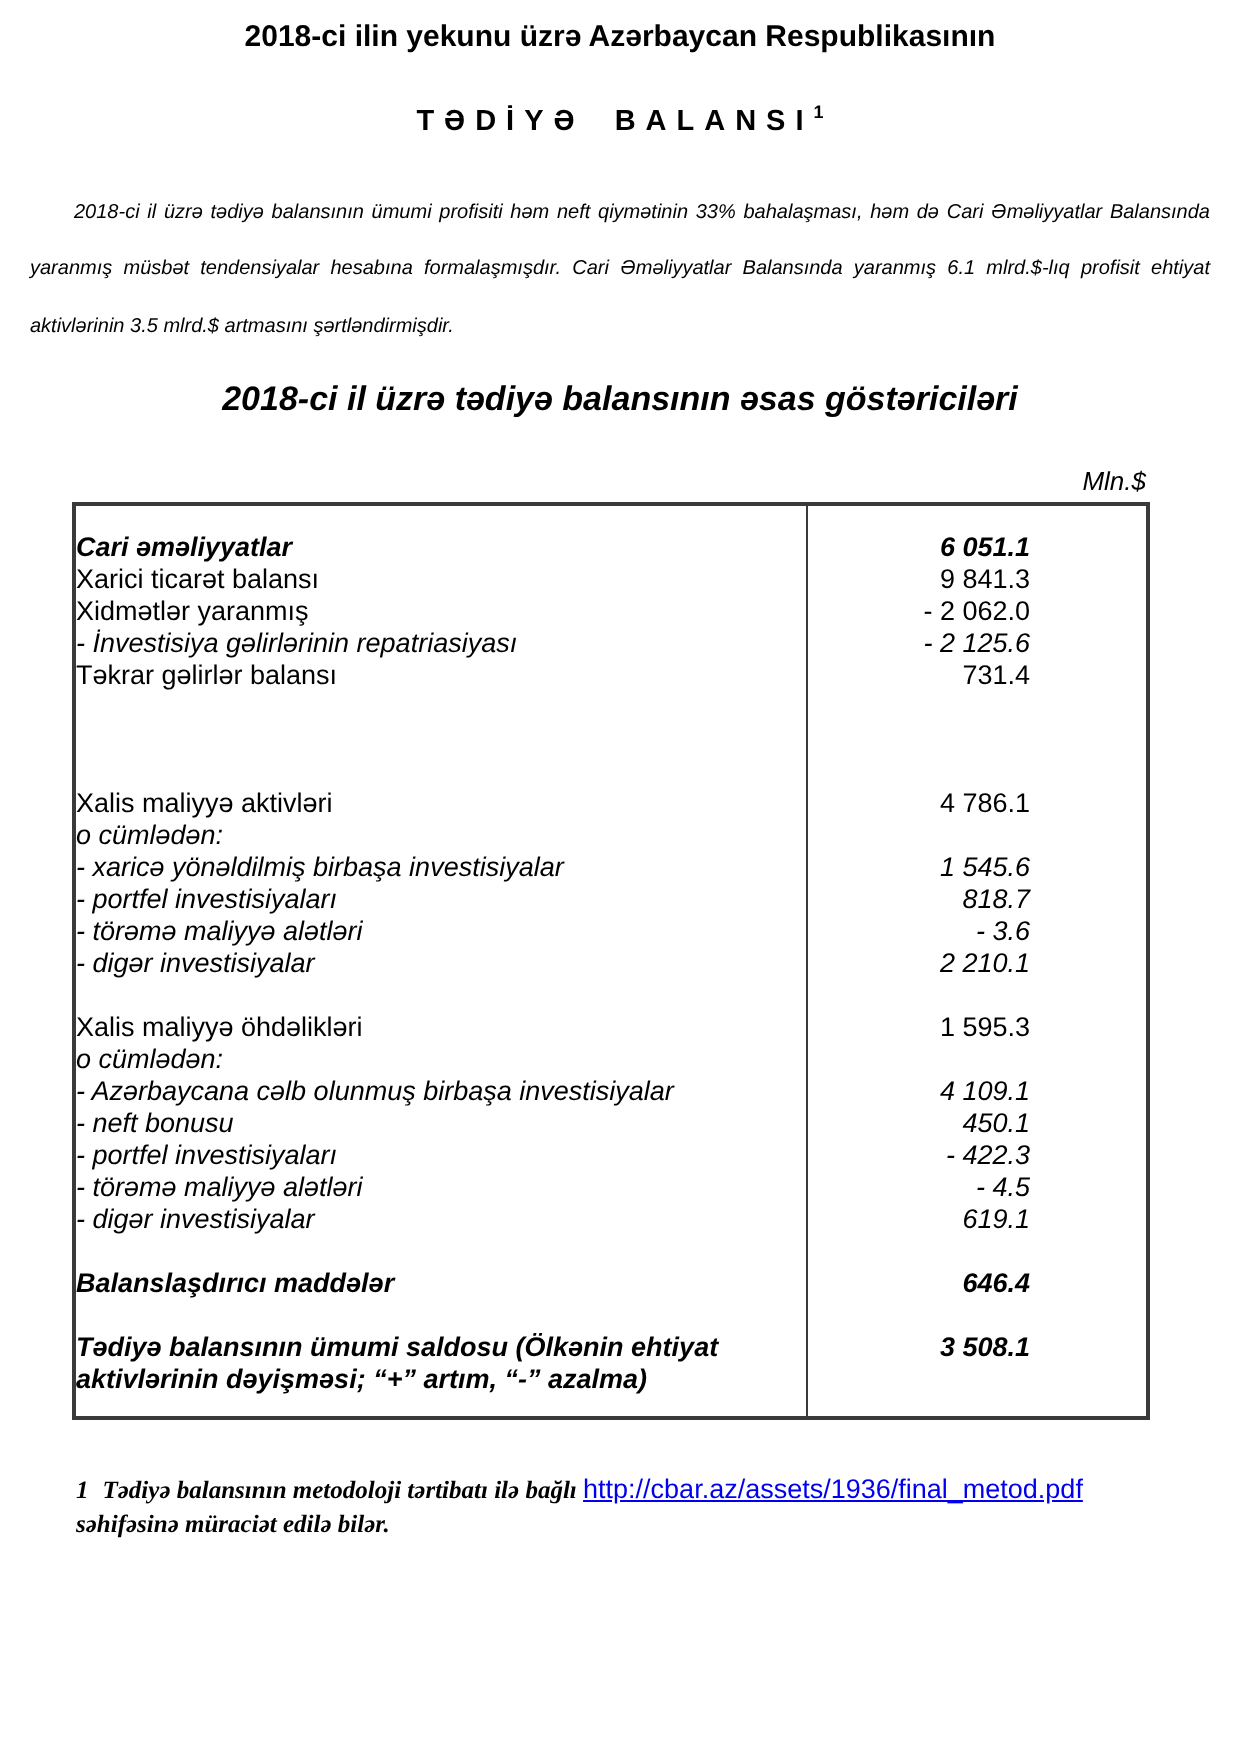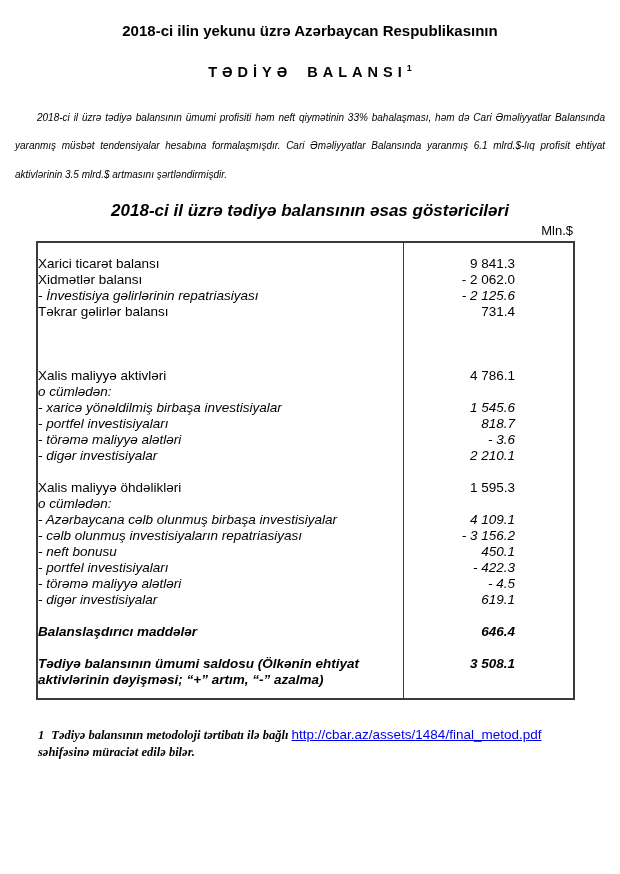--- a/index.html
+++ b/index.html
@@ -5,21 +5,21 @@
   html,body { margin:0; padding:0; }
   body {
     width:620px; height:874px;
     background:#ffffff; color:#000000;
     font-family:"Liberation Sans", sans-serif;
     overflow:hidden;
   }
   .page { position:relative; width:620px; height:874px; }
 
   .title1 {
-    padding-top:21px;
+    padding-top:9px;
     text-align:center;
     font-weight:bold;
     font-size:15px;
     line-height:19px;
   }
   .title2 {
     margin-top:19px;
     text-align:center;
     font-weight:bold;
     font-size:14.5px;
@@ -42,22 +42,23 @@
     margin-top:13px;
     text-align:center;
     font-weight:bold;
     font-style:italic;
     font-size:17px;
     line-height:17px;
   }
 
   .unit {
     width:537px;
-    margin:4px 0 2px 36px;
+    margin:25px 0 2px 36px;
     text-align:right;
+    font-style:italic;
     font-size:13px;
     line-height:16px;
   }
 
   table.bptable {
     margin-left:36px;
     width:537px;
     border-collapse:collapse;
     table-layout:fixed;
     border:2px solid #3a3a3a;
@@ -118,25 +119,29 @@
 
   <div class="intro">2018-ci il üzrə tədiyə balansının ümumi profisiti həm neft qiymətinin 33% bahalaşması, həm də Cari Əməliyyatlar Balansında yaranmış müsbət tendensiyalar hesabına formalaşmışdır. Cari Əməliyyatlar Balansında yaranmış 6.1 mlrd.$-lıq profisit ehtiyat aktivlərinin 3.5 mlrd.$ artmasını şərtləndirmişdir.</div>
 
   <div class="subtitle">2018-ci il üzrə tədiyə balansının əsas göstəriciləri</div>
 
   <div class="unit">Mln.$</div>
 
   <table class="bptable">
     <tbody>
         <tr>
+          <td class="lbl bold ind0">Cari əməliyyatlar</td>
+          <td class="val bold">6 051.1</td>
+        </tr>
+        <tr>
           <td class="lbl  ind1">Xarici ticarət balansı</td>
           <td class="val ">9 841.3</td>
         </tr>
         <tr>
-          <td class="lbl  ind1">Xidmətlər balansı</td>
+          <td class="lbl  ind1">Xidmətlər yaranmış</td>
           <td class="val ">- 2 062.0</td>
         </tr>
         <tr>
           <td class="lbl italic ind2">- İnvestisiya gəlirlərinin repatriasiyası</td>
           <td class="val italic">- 2 125.6</td>
         </tr>
         <tr>
           <td class="lbl  ind1">Təkrar gəlirlər balansı</td>
           <td class="val ">731.4</td>
         </tr>
@@ -186,24 +191,20 @@
         </tr>
         <tr>
           <td class="lbl italic ind3">o cümlədən:</td>
           <td class="val italic"></td>
         </tr>
         <tr>
           <td class="lbl italic ind2">- Azərbaycana cəlb olunmuş birbaşa investisiyalar</td>
           <td class="val italic">4 109.1</td>
         </tr>
         <tr>
-          <td class="lbl italic ind2">- cəlb olunmuş investisiyaların repatriasiyası</td>
-          <td class="val italic">- 3 156.2</td>
-        </tr>
-        <tr>
           <td class="lbl italic ind2">- neft bonusu</td>
           <td class="val italic">450.1</td>
         </tr>
         <tr>
           <td class="lbl italic ind2">- portfel investisiyaları</td>
           <td class="val italic">- 422.3</td>
         </tr>
         <tr>
           <td class="lbl italic ind2">- törəmə maliyyə alətləri</td>
           <td class="val italic">- 4.5</td>
@@ -227,17 +228,17 @@
         <tr>
           <td class="lbl bold ind0">Tədiyə balansının ümumi saldosu (Ölkənin ehtiyat aktivlərinin dəyişməsi;  “+” artım, “-” azalma)</td>
           <td class="val bold">3 508.1</td>
         </tr>
       </tbody>
   </table>
 
 
   <div class="footnote">
     <span class="marker">1</span><span>Tədiyə balansının metodoloji tərtibatı ilə bağlı</span>
-    <a href="#" style="color: rgb(0, 0, 238);">http://cbar.az/assets/1484/final_metod.pdf</a>
+    <a href="#" style="color: rgb(0, 0, 238);">http://cbar.az/assets/1936/final_metod.pdf</a>
     <span>səhifəsinə müraciət edilə bilər.</span>
   </div>
 
 </div>
 
 </body></html>

